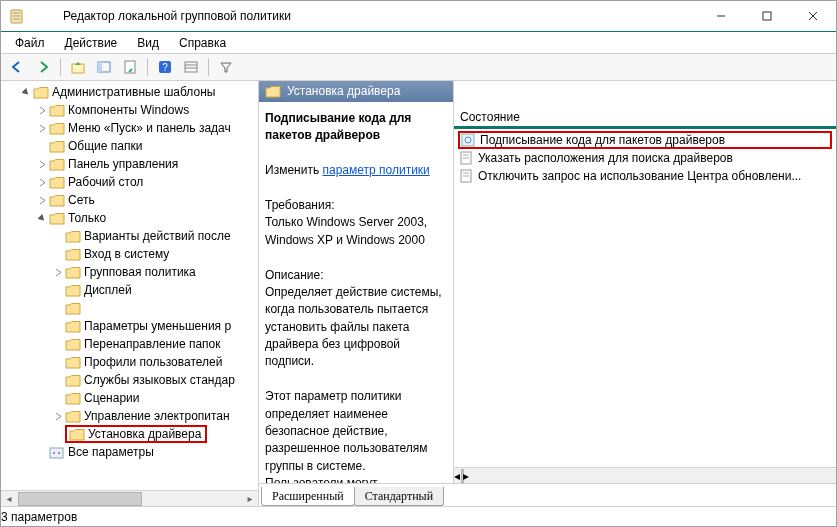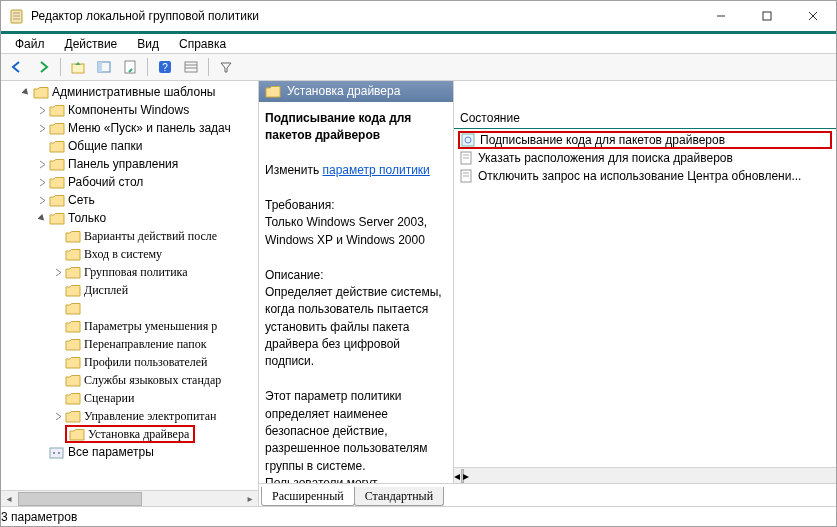--- a/index.html
+++ b/index.html
@@ -1,58 +1,58 @@
 <!DOCTYPE html>
 <html><head>
 <meta charset="utf-8">
 <style>
   * { box-sizing: border-box; }
   html, body { margin: 0; padding: 0; font-family: "Segoe UI", Tahoma, sans-serif; font-size: 12px; color: #000; background: #fff; }
   .window { width: 837px; height: 527px; border: 1px solid #9f9f9f; display: flex; flex-direction: column; background: #fff; }
   
   .titlebar { height: 30px; background: #fff; display: flex; align-items: center; padding-left: 8px; position: relative; }
   .titlebar .app-icon { width: 16px; height: 16px; margin-right: 6px; display:inline-flex; align-items:center; justify-content:center;}
-  .titlebar .title { font-size: 12px; color: #000; }
+  .titlebar .title { font-size: 12px; color: #000; margin-left: 32px; }
   .sysbuttons { position: absolute; right: 0; top: 0; display: flex; }
   .sysbtn { width: 46px; height: 30px; display: flex; align-items: center; justify-content: center; color: #555; }
   
-  .menubar { height: 22px; display: flex; align-items: center; padding-left: 4px; border-top: 3px solid #0f766e; }
+  .menubar { height: 22px; display: flex; align-items: center; padding-left: 4px; border-top: 1px solid #0f766e; }
   .menuitem { padding: 2px 10px; font-size: 12px; }
   
   .toolbar { height: 28px; border-top: 1px solid #d0d0d0; border-bottom: 1px solid #d0d0d0; background: #f7f7f7; display: flex; align-items: center; padding: 0 4px; gap: 2px; }
   .tbtn { width: 24px; height: 22px; display: flex; align-items: center; justify-content: center; border: 1px solid transparent; }
   .tsep { width: 1px; height: 18px; background: #c0c0c0; margin: 0 3px; }
   
   .body { flex: 1; display: flex; min-height: 0; }
   .left { width: 258px; border-right: 1px solid #d0d0d0; overflow: hidden; display: flex; flex-direction: column; position: relative;}
   .tree-scroll { flex:1; overflow: auto; }
   .tree { padding: 2px 0; white-space: nowrap; }
   .node { display: flex; align-items: center; height: 18px; padding-right: 4px;}
   .twisty { width: 14px; display: inline-flex; align-items: center; justify-content: center; color: #666; }
   .folder-icon { width: 16px; height: 14px; margin-right: 3px; display: inline-flex; align-items: center; justify-content: center;}
   .node .label { font-size: 12px; }
   .level-1 { padding-left: 18px; }
   .level-2 { padding-left: 34px; }
-  .level-3 { padding-left: 50px; font-family: Liberation Serif, serif; }
+  .level-3 { padding-left: 50px; }
   .selected-red .sel-box { border: 2px solid #d40000; padding: 0 4px 0 2px; display:flex; align-items:center; height:18px;}
   .hscroll { height: 16px; background: #f0f0f0; border-top: 1px solid #d4d4d4; display: flex; align-items: center; }
   .hscroll .thumb { height: 14px; background: #cdcdcd; border: 1px solid #b0b0b0; }
   .hscroll .arrow { width:16px; height:14px; display:flex; align-items:center; justify-content:center; color:#666; font-size:10px;}
   .hscroll .track { flex:1; position:relative;}
   
   .right { flex: 1; display: flex; flex-direction: column; min-width: 0; }
   .right-top { flex: 1; display: flex; min-height: 0; border-bottom: 1px solid #d0d0d0;}
   .detail-col { width: 195px; border-right: 1px solid #d0d0d0; display: flex; flex-direction: column; overflow: hidden; }
   .list-col { flex: 1; display: flex; flex-direction: column; min-width: 0;}
   .path-header { height: 26px; background: linear-gradient(#7c95b9, #5f7da4); color: #fff; display: flex; align-items: center; padding: 0 6px; font-size: 12px;}
   .path-header .folder-icon { margin-right:6px;}
   .detail-body { padding: 8px 6px; font-size: 12px; line-height: 1.45; overflow: hidden;}
   .detail-body b { font-weight: bold; }
   .detail-body a { color: #0b57d0; text-decoration: underline; cursor: pointer;}
-  .col-header { height: 22px; border-bottom: 1px solid #0f766e; display: flex; align-items: center; padding-left: 6px; font-size: 12px; margin-top:26px;}
+  .col-header { height: 22px; border-bottom: 3px solid #0f766e; display: flex; align-items: center; padding-left: 6px; font-size: 12px; margin-top:26px;}
   .list-col .col-header { margin-top:0; border-top: none;}
   .list-rows { padding: 2px 4px; }
   .list-row { display: flex; align-items: center; height: 18px; white-space: nowrap; overflow: hidden; }
   .list-row .item-icon { width: 16px; height: 16px; margin-right: 4px; display:inline-flex; align-items:center; justify-content:center;}
   .list-row.highlight { border: 2px solid #d40000; }
   .list-hscroll-area { margin-top:auto; height:16px; background:#f0f0f0; display:flex; align-items:center; border-top:1px solid #d4d4d4;}
   
   .tabs { height: 22px; display: flex; align-items: flex-end; padding-left: 2px; background:#fff;}
   .tab { border: 1px solid #a0a0a0; border-top: none; border-bottom-left-radius: 3px; border-bottom-right-radius: 3px; padding: 2px 10px 1px; font-size: 12px; background: #fff; margin-right: -1px; font-family: Liberation Serif, serif;}
   .tab.back { background: #f0f0f0; font-weight: normal;}

